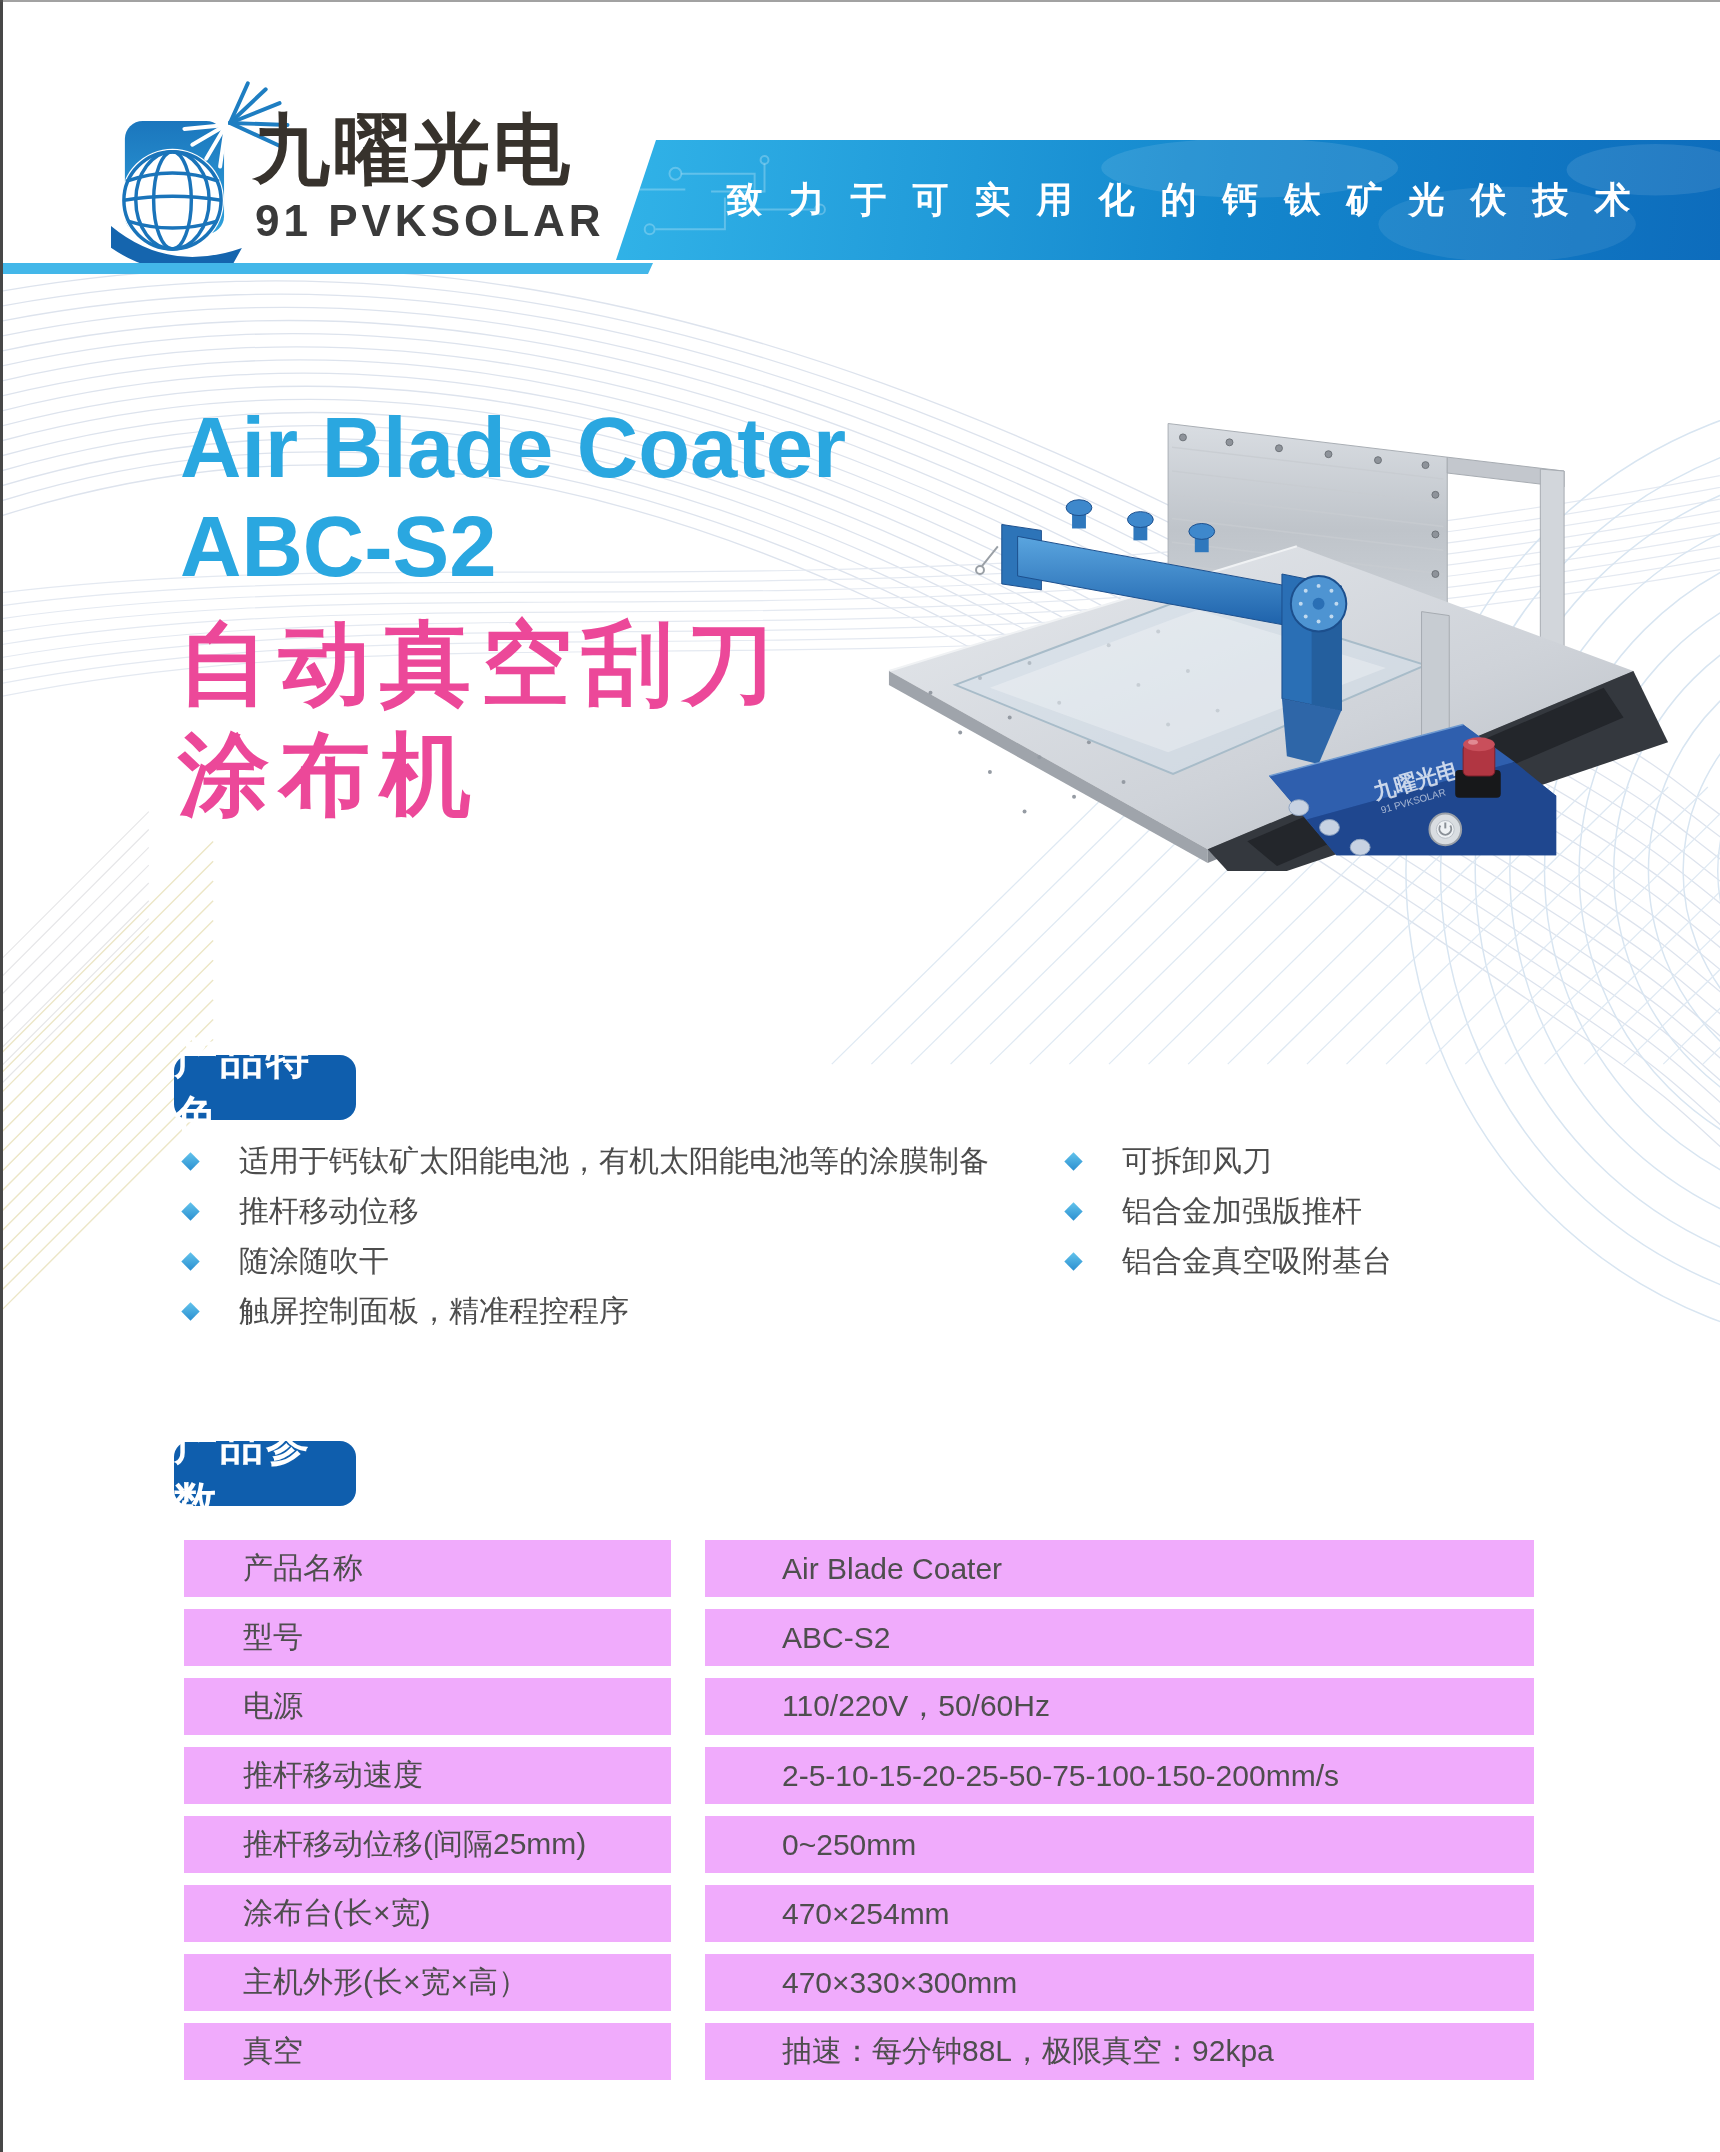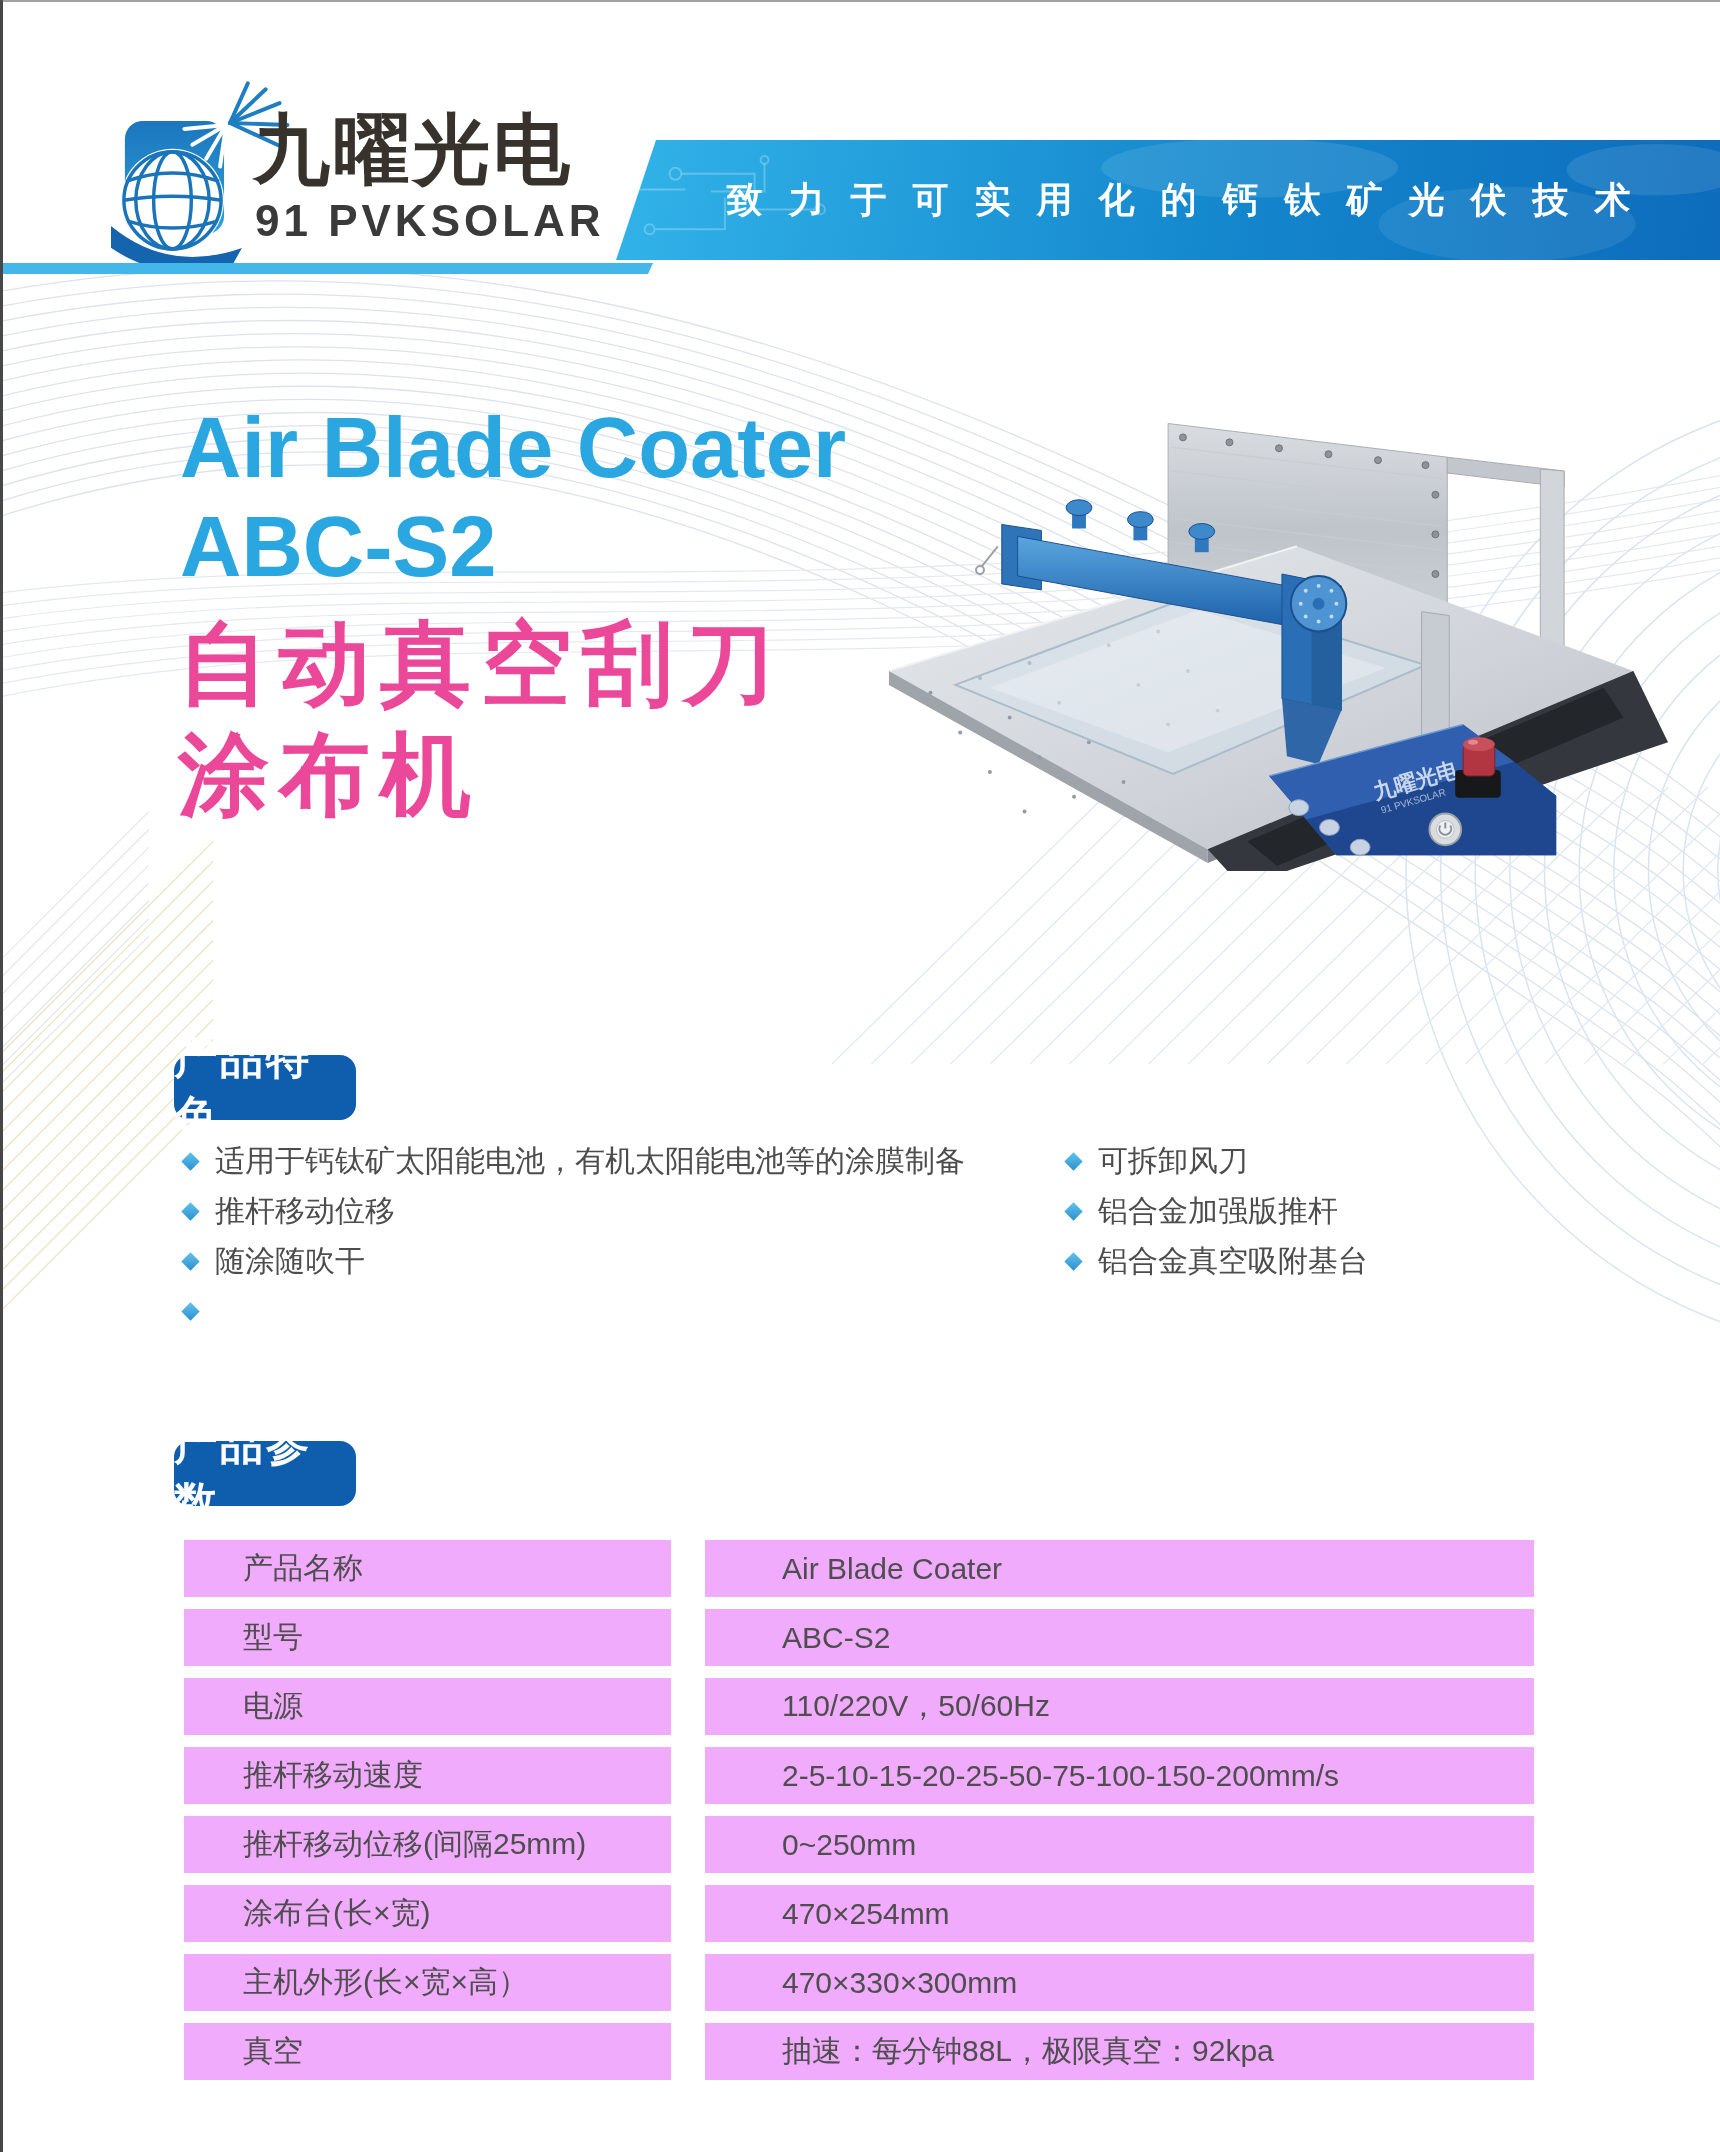--- a/index.html
+++ b/index.html
@@ -37,21 +37,21 @@
 
   .badge{position:absolute;left:174px;width:182px;height:65px;background:#0f5ead;border-radius:16px;
          color:#fff;font-size:43px;font-weight:bold;letter-spacing:3px;
          display:flex;align-items:center;justify-content:center;}
   #features-badge{top:1055px;}
   #params-badge{top:1441px;}
 
   .flist{position:absolute;top:1136px;list-style:none;margin:0;padding:0;}
   #flist-left{left:184px;width:871px;}
   #flist-right{left:1067px;width:634px;}
-  .flist li{height:50px;display:flex;align-items:center;font-size:30px;color:#4c4c4c;white-space:nowrap;}
+  .flist li{height:50px;display:flex;align-items:center;font-size:30px;color:#4c4c4c;white-space:nowrap;gap:24px;}
   .dia{width:13px;height:13px;background:linear-gradient(135deg,#62c3ec,#2b8fd0);
        transform:rotate(45deg);margin-right:18px;flex:none;}
 
   .ptable{position:absolute;left:184px;top:1540px;width:1350px;}
   .prow{display:flex;height:57px;margin-bottom:12px;}
   .pcell{background:#f0abfc;display:flex;align-items:center;font-size:30px;color:#4e4e4e;white-space:nowrap;}
   .plabel{width:487px;padding-left:59px;margin-right:34px;box-sizing:border-box;flex:none;}
   .pvalue{flex:1;padding-left:77px;box-sizing:border-box;}
 </style>
 </head>
@@ -363,20 +363,21 @@
     <li>
         <span class="dia"></span>
         <span>推杆移动位移</span>
       </li>
     <li>
         <span class="dia"></span>
         <span>随涂随吹干</span>
       </li>
     <li>
         <span class="dia"></span>
+        <span>触屏控制面板，精准程控程序</span>
       </li>
   </ul>
   <ul class="flist" id="flist-right">
     <li>
         <span class="dia"></span>
         <span>可拆卸风刀</span>
       </li>
     <li>
         <span class="dia"></span>
         <span>铝合金加强版推杆</span>

